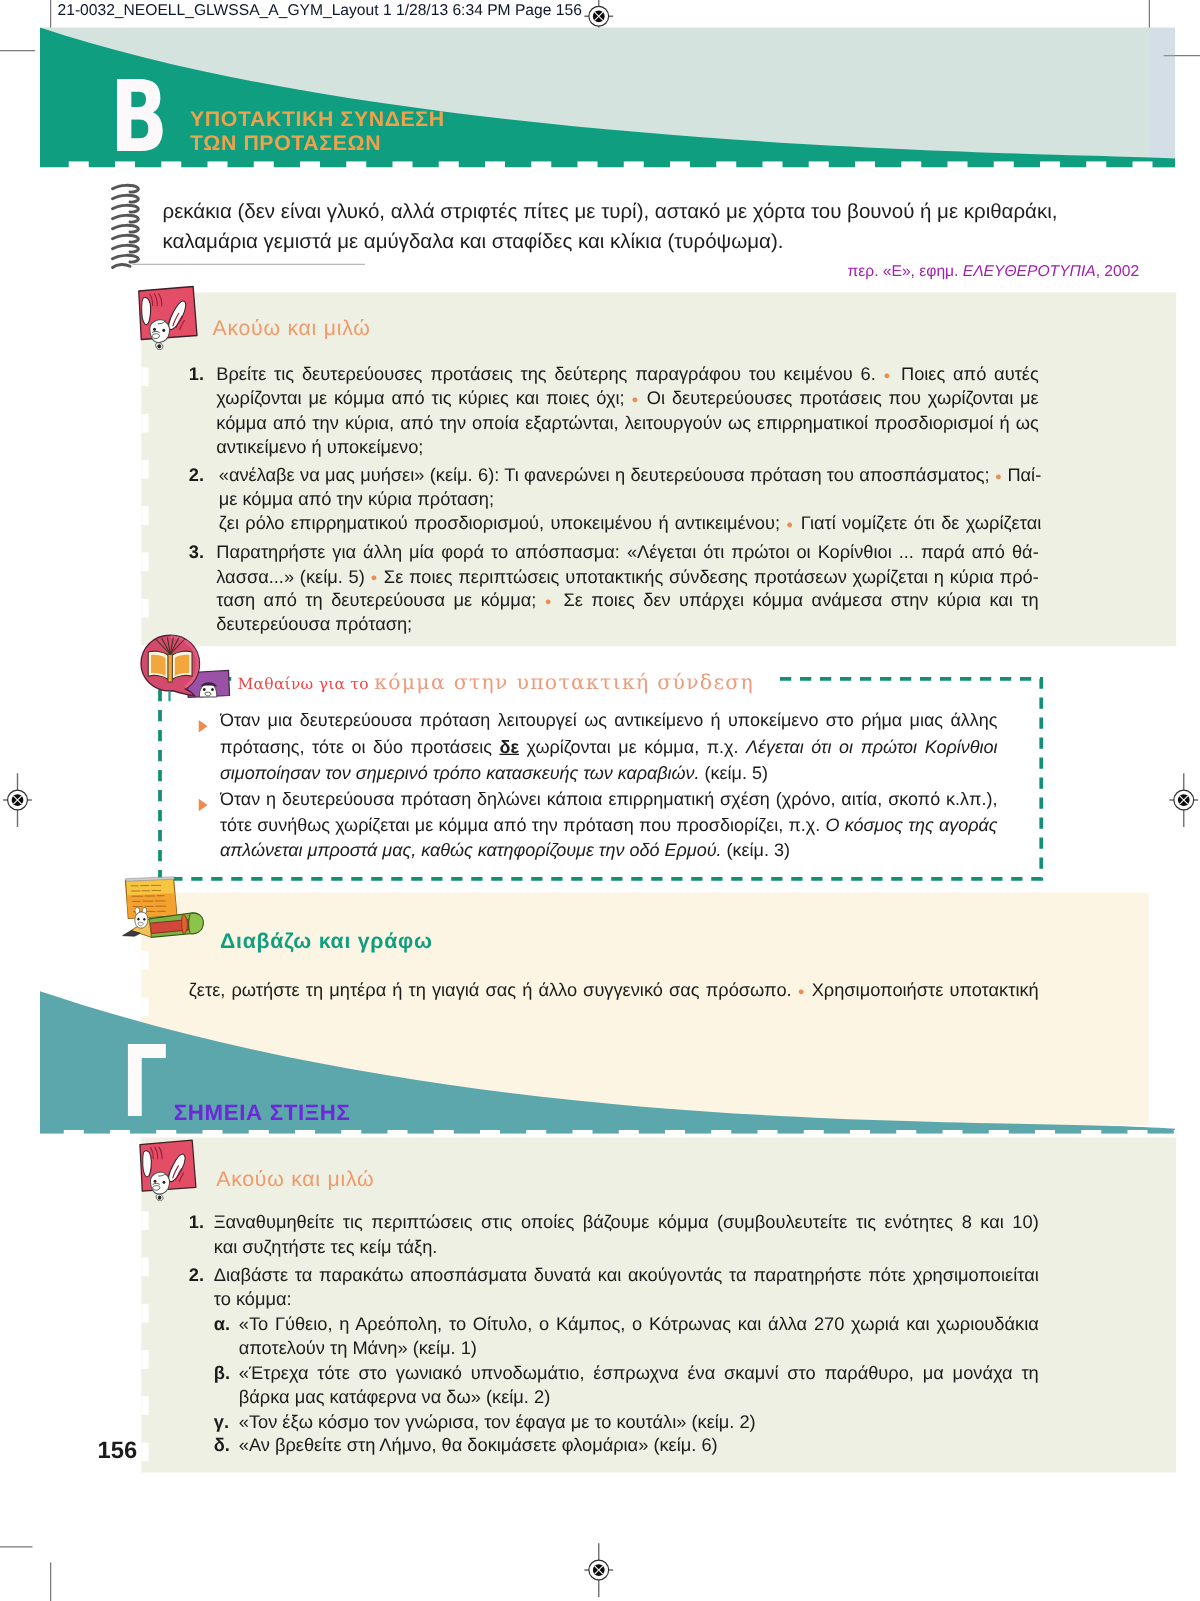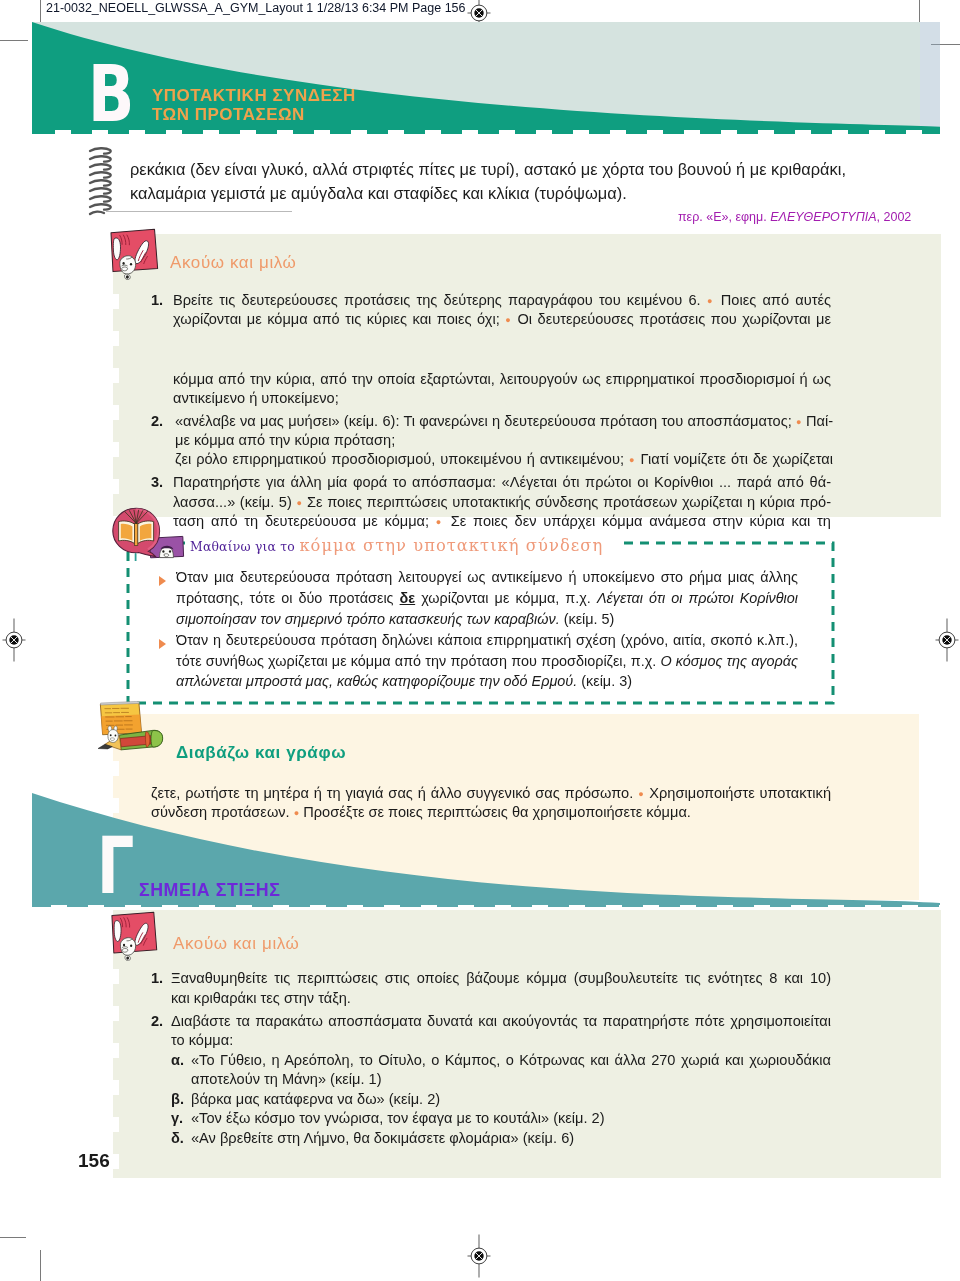--- a/index.html
+++ b/index.html
@@ -23,21 +23,21 @@
 
   
   .cream{position:absolute;background:#eef0e3;}
 
   .sechead{position:absolute;font-size:17px;color:#ef9a6a;font-weight:normal;letter-spacing:0.6px;}
   .sechead.green{color:#0f9e7f;font-weight:bold;}
 
   .numlist{position:absolute;font-size:14.6px;color:#1b1b1b;line-height:19.3px;}
   .numlist .row{position:relative;}
   .learnlabel{font-size:13.8px;font-family:"DejaVu Serif",serif;white-space:nowrap;}
-  .learnlabel .lbl-prefix{color:#4c1d95;letter-spacing:0.2px;font-size:12.4px;}
+  .learnlabel .lbl-prefix{color:#ef4444;letter-spacing:0.2px;font-size:12.4px;}
   .learnlabel .lbl-topic{color:#ef9a7a;font-size:16.3px;letter-spacing:1.05px;}
   .learnbody{font-size:14.4px;color:#1b1b1b;line-height:20.9px;}
   .lb-item{position:relative;}
   .lb-item .tri{position:absolute;left:0px;top:9px;width:0;height:0;border-left:7px solid #ef8b4f;border-top:5px solid transparent;border-bottom:5px solid transparent;}
   .lb-body{margin-left:17px;width:622px;}
   .lb-body .jst{text-align:justify;text-align-last:justify;height:20.9px;overflow:hidden;}
   .lb-body i{font-style:italic;}
   .lb-body b{font-weight:bold;text-decoration:underline;text-underline-offset:1px;}
   .capG{position:absolute;left:97px;top:827px;font-size:79px;font-weight:bold;color:#fdfafa;line-height:1;font-family:"DejaVu Sans",sans-serif;transform:scaleX(0.74);transform-origin:0 0;}
   .ctitle{position:absolute;left:139px;top:880px;font-size:17.8px;font-weight:bold;color:#6d28d9;letter-spacing:0.55px;font-family:"Liberation Sans",sans-serif;}
@@ -198,38 +198,39 @@
   </svg>
 
   <div class="sechead" style="left:170px;top:253px;">Ακούω και μιλώ</div>
 
   <div class="numlist" style="left:151px;top:291px;width:680px;">
       <div class="row" style="margin-top:0px">
         <span class="num">1.</span>
         <div style="margin-left:22px;width:658px">
           <div style="height:19.3px;overflow:hidden;text-align:justify;text-align-last:justify;">Βρείτε τις δευτερεύουσες  προτάσεις της δεύτερης παραγράφου του κειμένου 6. <span class="dot">●</span> Ποιες από αυτές</div>
           <div style="height:19.3px;overflow:hidden;text-align:justify;text-align-last:justify;">χωρίζονται με κόμμα από τις κύριες και ποιες όχι; <span class="dot">●</span> Οι δευτερεύουσες προτάσεις που χωρίζονται με</div>
-          <div style="height:19.3px;overflow:hidden;text-align:justify;text-align-last:justify;margin-top:40px;">κόμμα από την κύρια, από την οποία εξαρτώνται, λειτουργούν ως επιρρηματικοί προσδιορισμοί ή ως</div>
+          <div style="height:19.3px;overflow:hidden;text-align:justify;text-align-last:justify;">κόμμα από την κύρια, από την οποία εξαρτώνται, λειτουργούν ως επιρρηματικοί προσδιορισμοί ή ως</div>
           <div style="height:19.3px;overflow:hidden;">αντικείμενο ή υποκείμενο;</div>
         </div>
       </div>
       <div class="row" style="margin-top:3.7px">
         <span class="num">2.</span>
         <div style="margin-left:24px;width:658px">
           <div style="height:19.3px;overflow:hidden;text-align:justify;text-align-last:justify;">«ανέλαβε να μας μυήσει» (κείμ. 6): Τι φανερώνει η δευτερεύουσα πρόταση του αποσπάσματος; <span class="dot">●</span> Παί-</div>
           <div style="height:19.3px;overflow:hidden;">με κόμμα από την κύρια πρόταση;</div>
           <div style="height:19.3px;overflow:hidden;text-align:justify;text-align-last:justify;">ζει ρόλο επιρρηματικού προσδιορισμού, υποκειμένου ή αντικειμένου; <span class="dot">●</span> Γιατί νομίζετε ότι δε χωρίζεται</div>
         </div>
       </div>
       <div class="row" style="margin-top:3.7px">
         <span class="num">3.</span>
         <div style="margin-left:22px;width:658px">
           <div style="height:19.3px;overflow:hidden;text-align:justify;text-align-last:justify;">Παρατηρήστε για άλλη μία φορά το απόσπασμα: «Λέγεται ότι πρώτοι οι Κορίνθιοι ... παρά από θά-</div>
           <div style="height:19.3px;overflow:hidden;text-align:justify;text-align-last:justify;">λασσα...» (κείμ. 5) <span class="dot">●</span> Σε ποιες περιπτώσεις υποτακτικής σύνδεσης προτάσεων χωρίζεται η κύρια πρό-</div>
           <div style="height:19.3px;overflow:hidden;text-align:justify;text-align-last:justify;">ταση από τη δευτερεύουσα με κόμμα; <span class="dot">●</span> Σε ποιες δεν υπάρχει κόμμα ανάμεσα στην κύρια και τη</div>
+          <div style="height:19.3px;overflow:hidden;">δευτερεύουσα πρόταση;</div>
         </div>
       </div>
     </div>
 
   <svg style="position:absolute;left:126px;top:541px;width:709px;height:164px;overflow:visible;">
     <path d="M2,2 H707 V162 H2 V2" fill="none" stroke="#148f73" stroke-width="3" stroke-dasharray="9 7"></path>
   </svg>
   <div class="learnmask" style="position:absolute;left:186px;top:537px;width:432px;height:11px;background:#ffffff;"></div>
   <svg style="position:absolute;left:110px;top:505px;width:78px;height:56px;" viewBox="0 0 78 56">
 
@@ -352,21 +353,20 @@
     <path d="M19.8,26.8 C21.4,25.6 22.8,27.0 22.4,29.6 C22.0,32.0 20.8,33.6 19.8,33.4 C18.6,33.2 18.4,27.8 19.8,26.8 Z" fill="#fbfbf8" stroke="#5a5a52" stroke-width="0.6"></path>
     <path d="M12.6,37.0 C12.6,32.4 15.4,30.0 18.4,30.2 C21.6,30.4 23.8,33.0 23.6,37.2 C23.4,41.6 20.6,44.0 17.6,43.8 C14.4,43.6 12.6,41.0 12.6,37.0 Z" fill="#fbfbf8" stroke="#5a5a52" stroke-width="0.7"></path>
     <ellipse cx="15.6" cy="36.2" rx="0.95" ry="1.1" fill="#20201c"></ellipse>
     <ellipse cx="20.6" cy="36.4" rx="0.95" ry="1.1" fill="#20201c"></ellipse>
     <path d="M15.4,39.4 C16.8,38.6 19.0,38.8 19.6,39.8 C20.0,40.6 18.6,41.8 17.2,41.8 C15.8,41.8 14.8,40.2 15.4,39.4 Z" fill="#fbfbf8" stroke="#5a5a52" stroke-width="0.55"></path>
   </svg>
 
   <div class="sechead green" style="left:176px;top:743px;">Διαβάζω και γράφω</div>
   <div class="numlist" style="left:151px;top:784px;width:680px;">
       <div style="height:19.3px;overflow:hidden;text-align:justify;text-align-last:justify;">ζετε, ρωτήστε τη μητέρα ή τη γιαγιά σας ή άλλο συγγενικό σας πρόσωπο. <span class="dot">●</span> Χρησιμοποιήστε υποτακτική</div>
-      <div style="height:19.3px;overflow:hidden;">σύνδεση προτάσεων. <span class="dot">●</span> Προσέξτε σε ποιες περιπτώσεις θα χρησιμοποιήσετε κόμμα.</div>
     </div>
 
   <div class="cream" style="left:113px;top:910px;width:828px;height:268px;"></div>
   <div style="position:absolute;left:113px;top:910px;width:6px;height:268px;"><svg width="6" height="268" viewBox="0 0 6 268" preserveAspectRatio="none">
         <rect x="0" y="22" width="6" height="15" fill="#ffffff"></rect>
         <rect x="0" y="59" width="6" height="15" fill="#ffffff"></rect>
         <rect x="0" y="96" width="6" height="15" fill="#ffffff"></rect>
         <rect x="0" y="133" width="6" height="15" fill="#ffffff"></rect>
         <rect x="0" y="170" width="6" height="15" fill="#ffffff"></rect>
         <rect x="0" y="207" width="6" height="15" fill="#ffffff"></rect>
@@ -377,40 +377,41 @@
     <use href="#bunnysq"></use>
   </svg>
 
   <div class="sechead" style="left:173px;top:934px;">Ακούω και μιλώ</div>
 
   <div class="numlist" style="left:151px;top:969px;width:680px;">
       <div class="row" style="margin-top:0px">
         <span class="num">1.</span>
         <div style="margin-left:20px;width:660px">
           <div style="height:19.5px;overflow:hidden;text-align:justify;text-align-last:justify;">Ξαναθυμηθείτε τις περιπτώσεις στις οποίες βάζουμε κόμμα (συμβουλευτείτε τις ενότητες 8 και 10)</div>
-          <div style="height:19.5px;overflow:hidden;">και κριθαράκι τες στην τάξη.</div>
+          <div style="height:19.5px;overflow:hidden;">και συζητήστε τες κείμ τάξη.</div>
         </div>
       </div>
       <div class="row" style="margin-top:3.7px">
         <span class="num">2.</span>
         <div style="margin-left:20px;width:660px">
           <div style="height:19.5px;overflow:hidden;text-align:justify;text-align-last:justify;">Διαβάστε τα παρακάτω αποσπάσματα δυνατά και ακούγοντάς τα παρατηρήστε πότε χρησιμοποιείται</div>
           <div style="height:19.5px;overflow:hidden;">το κόμμα:</div>
         </div>
       </div>
       <div class="row" style="margin-left:20px">
         <span class="num">α.</span>
         <div style="margin-left:20px;width:640px">
           <div style="height:19.5px;overflow:hidden;text-align:justify;text-align-last:justify;">«Το Γύθειο, η Αρεόπολη, το Οίτυλο, ο Κάμπος, ο Κότρωνας και άλλα 270 χωριά και χωριουδάκια</div>
           <div style="height:19.5px;overflow:hidden;">αποτελούν τη Μάνη» (κείμ. 1)</div>
         </div>
       </div>
       <div class="row" style="margin-left:20px">
         <span class="num">β.</span>
         <div style="margin-left:20px;width:640px">
+          <div style="height:19.5px;overflow:hidden;text-align:justify;text-align-last:justify;">«Έτρεχα τότε στο γωνιακό υπνοδωμάτιο, έσπρωχνα ένα σκαμνί στο παράθυρο, μα μονάχα τη</div>
           <div style="height:19.5px;overflow:hidden;">βάρκα μας κατάφερνα να δω» (κείμ. 2)</div>
         </div>
       </div>
       <div class="row" style="margin-left:20px">
         <span class="num">γ.</span>
         <div style="margin-left:20px;width:640px">
           <div style="height:19.5px;overflow:hidden;">«Τον έξω κόσμο τον γνώρισα, τον έφαγα με το κουτάλι» (κείμ. 2)</div>
         </div>
       </div>
       <div class="row" style="margin-left:20px">

